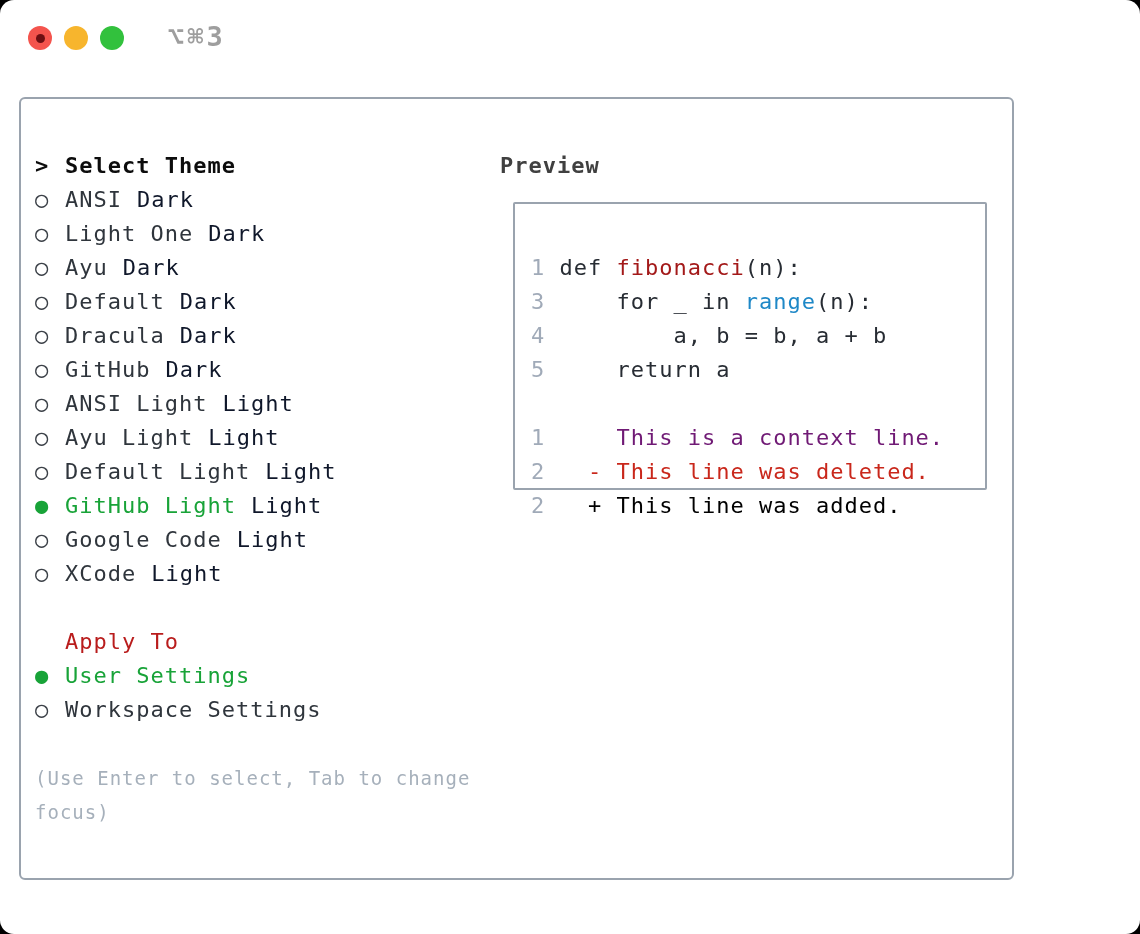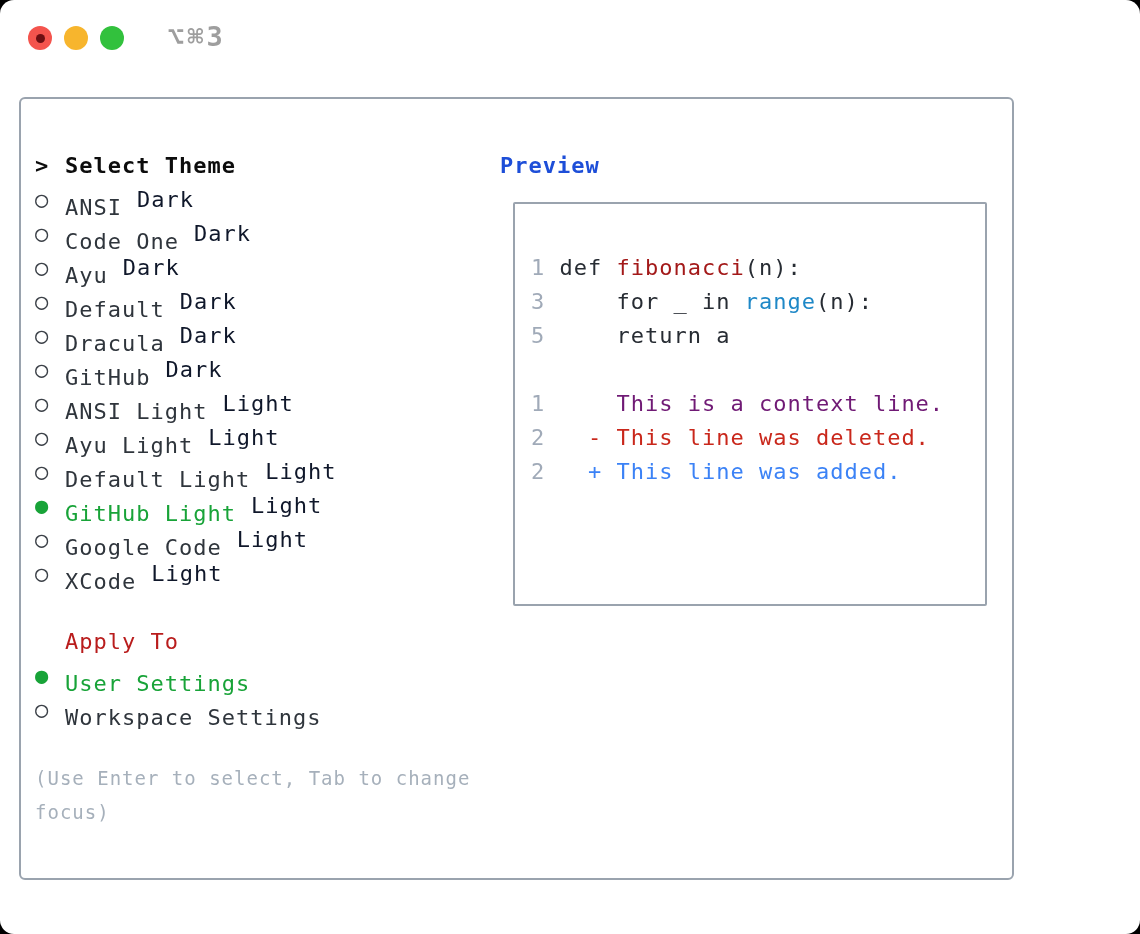--- a/index.html
+++ b/index.html
@@ -27,43 +27,43 @@
     position:absolute;left:19px;top:97px;width:991px;height:779px;
     border:2px solid #9aa3ae;border-radius:6px;background:#fff;
   }
   .row{height:34px;line-height:34px;display:flex;font-size:22px;letter-spacing:1px;white-space:pre;}
   .spacer{height:34px;}
   .marker{width:30px;flex:0 0 30px;color:#3c4148;}
   .marker.hdr{color:#0c0c0c;font-weight:700;}
   .marker.sel{color:#18a338;}
   .hdr-text{color:#0c0c0c;font-weight:700;}
   .subhdr-text{color:#b91c1c;}
-  .name{color:#2f353c;margin-top:8px;}
+  .name{color:#2f353c;}
   .name.sel-text{color:#18a338;}
   .variant{color:#0f172a;margin-left:15px;}
   .left-col{position:absolute;left:14px;top:50px;}
   .hint{
     color:#a6b0bb;width:460px;font-size:19px;letter-spacing:1px;line-height:34px;
   }
   
-  .preview-header{position:absolute;left:479px;top:50px;height:34px;line-height:34px;font-size:22px;letter-spacing:1px;font-weight:700;color:#1d4ed8;}
+  .preview-header{position:absolute;left:479px;top:50px;height:34px;line-height:34px;font-size:22px;letter-spacing:1px;font-weight:700;color:#404040;}
   .preview-box{
-    position:absolute;left:492px;top:103px;width:474px;height:404px;
+    position:absolute;left:492px;top:103px;width:474px;height:288px;
     border:2px solid #9aa3ae;border-radius:2px;box-sizing:border-box;
     padding:47px 0 0 16px;background:#fff;
   }
   .code-line{height:34px;line-height:34px;font-size:22px;letter-spacing:1px;white-space:pre;}
   .tok-lineno{color:#a0aab8;}
   .tok-fg{color:#272c33;}
   .tok-fn{color:#a31919;}
   .tok-num{color:#0e7384;}
   .tok-bi{color:#1e88c7;}
   .tok-ctx{color:#701a75;margin-top:24px;}
   .tok-del{color:#c9271b;}
-  .tok-add{color:#3b82f6;}
+  .tok-add{color:#000000;}
 </style>
 </head>
 <body>
 
 <div class="window">
 
   <div class="titlebar">
     <button class="tl tl-red"></button>
     <button class="tl tl-yellow"></button>
     <button class="tl tl-green"></button>
@@ -73,21 +73,21 @@
   <div class="panel">
 
     <div class="left-col">
       <div class="row">
         <span class="marker hdr">&gt;</span>
         <span class="hdr-text">Select Theme</span>
       </div>
 
       <div>
           <div class="row"><span class="marker">○</span><span class="name">ANSI</span><span class="variant">Dark</span></div>
-          <div class="row"><span class="marker">○</span><span class="name">Code One</span><span class="variant">Dark</span></div>
+          <div class="row"><span class="marker">○</span><span class="name">Light One</span><span class="variant">Dark</span></div>
           <div class="row"><span class="marker">○</span><span class="name">Ayu</span><span class="variant">Dark</span></div>
           <div class="row"><span class="marker">○</span><span class="name">Default</span><span class="variant">Dark</span></div>
           <div class="row"><span class="marker">○</span><span class="name">Dracula</span><span class="variant">Dark</span></div>
           <div class="row"><span class="marker">○</span><span class="name">GitHub</span><span class="variant">Dark</span></div>
           <div class="row"><span class="marker">○</span><span class="name">ANSI Light</span><span class="variant">Light</span></div>
           <div class="row"><span class="marker">○</span><span class="name">Ayu Light</span><span class="variant">Light</span></div>
           <div class="row"><span class="marker">○</span><span class="name">Default Light</span><span class="variant">Light</span></div>
           <div class="row"><span class="marker sel">●</span><span class="name sel-text">GitHub Light</span><span class="variant">Light</span></div>
           <div class="row"><span class="marker">○</span><span class="name">Google Code</span><span class="variant">Light</span></div>
           <div class="row"><span class="marker">○</span><span class="name">XCode</span><span class="variant">Light</span></div>
@@ -108,20 +108,21 @@
       <div class="spacer"></div>
 
       <div class="hint">(Use Enter to select, Tab to change focus)</div>
     </div>
 
     <div class="preview-header">Preview</div>
 
     <div class="preview-box">
         <div class="code-line"><span class="tok-lineno">1</span><span class="tok-fg"> def </span><span class="tok-fn">fibonacci</span><span class="tok-fg">(n):</span></div>
         <div class="code-line"><span class="tok-lineno">3</span><span class="tok-fg">     for _ in </span><span class="tok-bi">range</span><span class="tok-fg">(n):</span></div>
+        <div class="code-line"><span class="tok-lineno">4</span><span class="tok-fg">         a, b = b, a + b</span></div>
         <div class="code-line"><span class="tok-lineno">5</span><span class="tok-fg">     return a</span></div>
         <div class="code-line"><span class="tok-lineno"></span></div>
         <div class="code-line"><span class="tok-lineno">1</span><span class="tok-ctx">     This is a context line.</span></div>
         <div class="code-line"><span class="tok-lineno">2</span><span class="tok-del">   - This line was deleted.</span></div>
         <div class="code-line"><span class="tok-lineno">2</span><span class="tok-add">   + This line was added.</span></div>
       </div>
 
   </div>
 </div>
 

